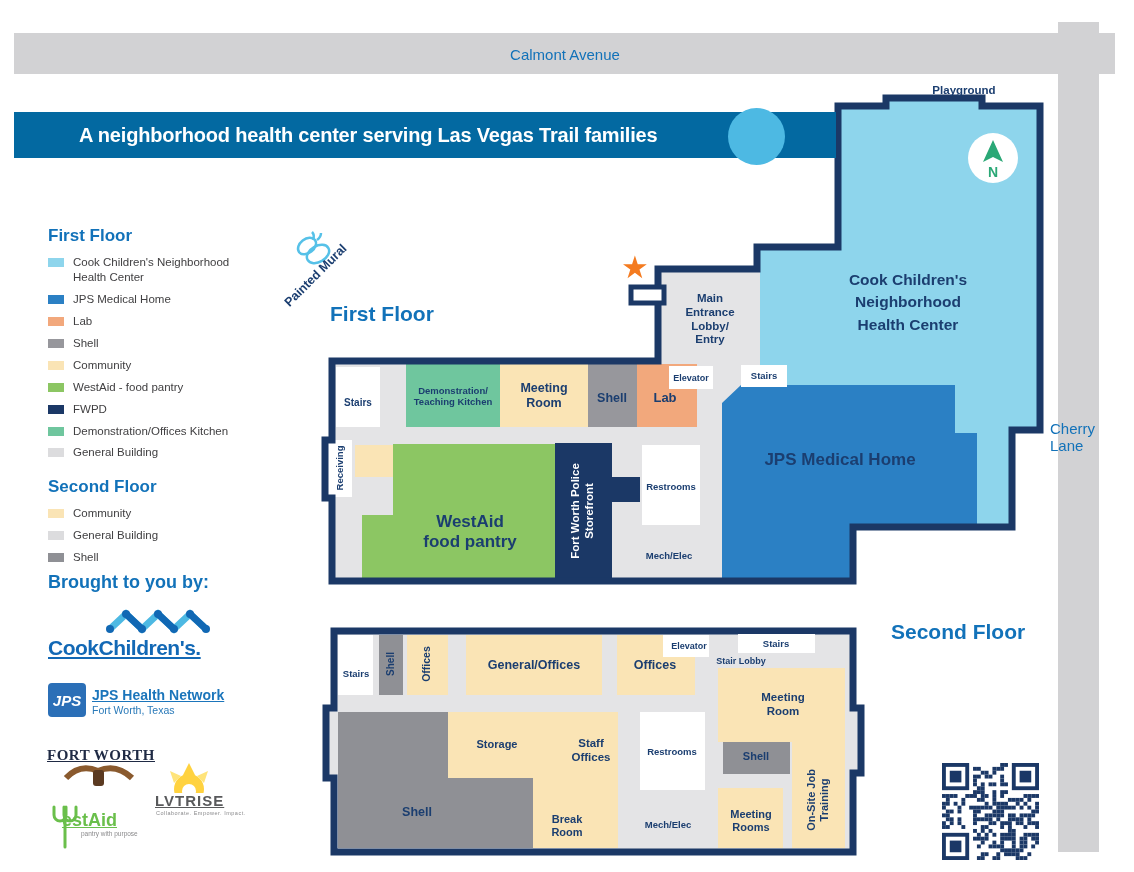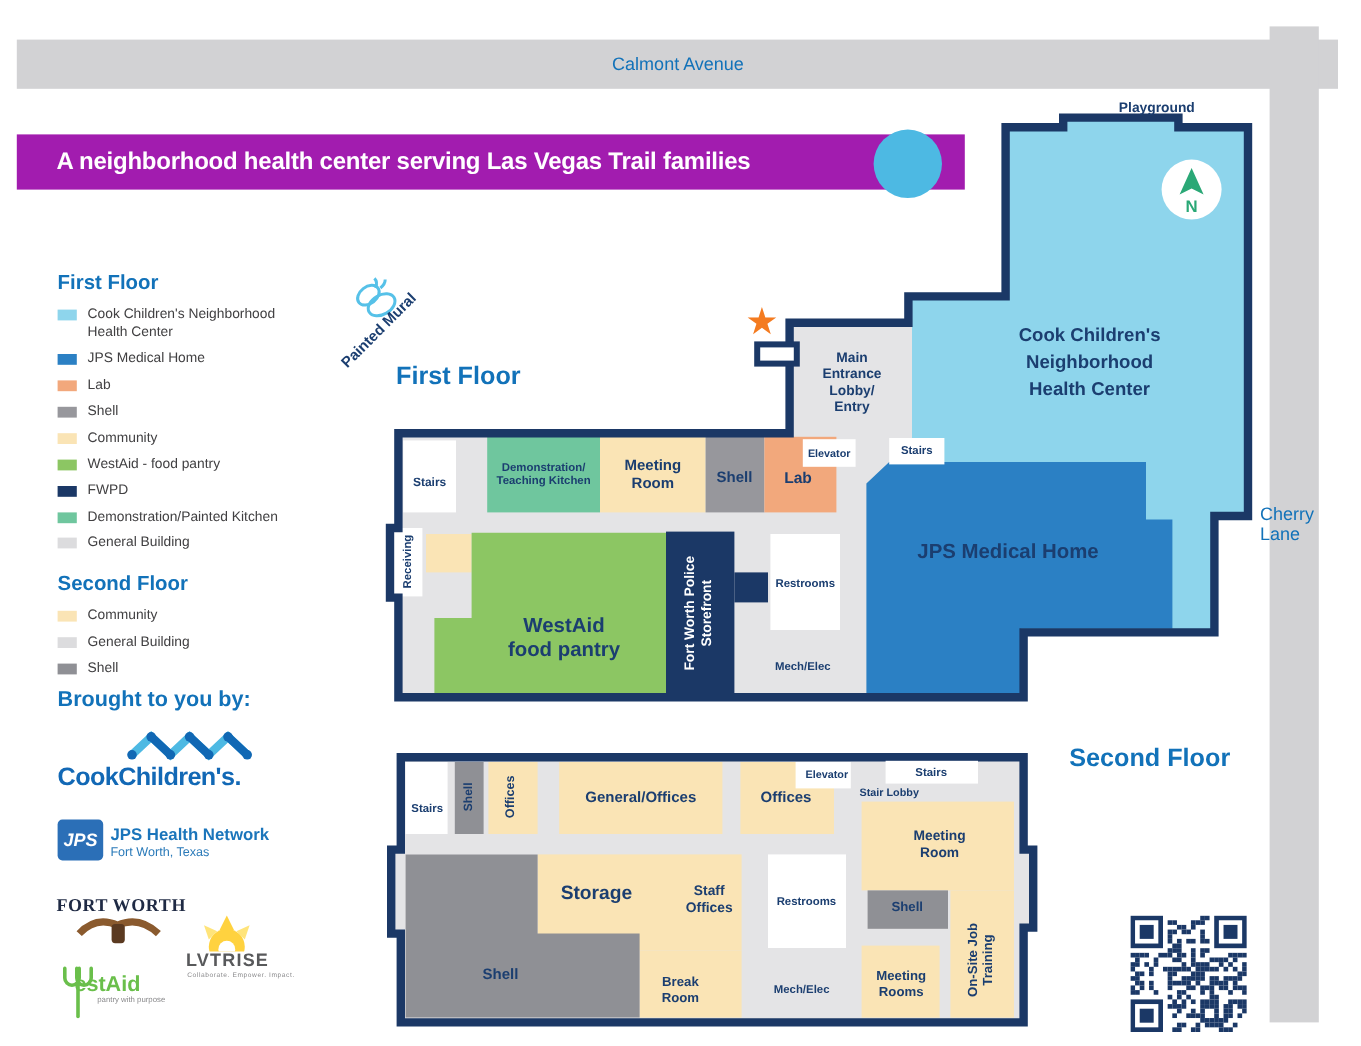--- a/index.html
+++ b/index.html
@@ -17,21 +17,21 @@
   #banner-circle{position:absolute;left:728px;top:108px;width:57px;height:57px;border-radius:50%;}
   #address{position:absolute;left:48px;top:171px;font-size:16px;color:#1272b9;}
   #legend{position:absolute;left:46px;top:209px;width:250px;}
   .leg-star{color:#f47b20;font-size:21px;vertical-align:-3px;}
   .leg-entrance{font-size:11.5px;color:#414042;margin-left:7px;}
   .leg-head{font-weight:bold;color:#1272b9;font-size:17px;margin:17px 0 9px 2px;}
   .leg-item{display:flex;align-items:flex-start;margin:0 0 7px 2px;font-size:11.5px;color:#414042;line-height:1.3;}
   .chip{flex:0 0 16px;width:16px;height:9px;margin:3px 9px 0 0;}
   .leg-txt{width:180px;}
   #brought{position:absolute;left:48px;top:572px;font-weight:bold;color:#1272b9;font-size:18px;}
-  .sponsor-txt{position:absolute;font-weight:bold;}
+  .sponsor-txt{position:absolute;font-weight:bold;text-decoration:underline;}
   #qr{position:absolute;left:942px;top:763px;}
   #mural-txt{position:absolute;left:272px;top:262px;width:100px;font-weight:bold;color:#1b3e70;
              font-size:12.5px;transform:rotate(-45deg);}
 </style>
 </head>
 <body>
 
 <div id="canvas">
 
   <svg id="mapsvg" width="1134" height="872" viewBox="0 0 1134 872">
@@ -91,21 +91,21 @@
     <rect x="718" y="788" width="65" height="60" fill="#fae4b5"></rect>
     <rect x="448" y="712" width="170" height="80" fill="#fae4b5"></rect>
     <rect x="533" y="792" width="85" height="56" fill="#fae4b5"></rect>
     <rect x="640" y="712" width="65" height="78" fill="#ffffff"></rect>
     <path d="M338,712 L448,712 L448,778 L533,778 L533,848 L338,848 Z" fill="#8f9095"></path>
   </svg>
 
   <div class="street-lbl" style="left:565px;top:54px;">Calmont Avenue</div>
   <div class="street-lbl rot90" style="left:1078px;top:437px;">Cherry Lane</div>
 
-  <div id="banner" style="background: #a21caf;">
+  <div id="banner" style="background: #0369a1; padding-left: 32px;">
     <div id="banner-title">A neighborhood health center serving Las Vegas Trail families</div>
   </div>
   <div id="banner-circle" style="background: rgb(77, 185, 227);"></div>
 
   <div id="legend">
     <div class="leg-head">First Floor</div>
     <div class="leg-item">
       <span class="chip" style="background: rgb(142, 213, 236);"></span>
       <span class="leg-txt">Cook Children's Neighborhood Health Center</span>
       </div>
@@ -128,21 +128,21 @@
     <div class="leg-item">
       <span class="chip" style="background: rgb(140, 198, 99);"></span>
       <span class="leg-txt">WestAid - food pantry</span>
       </div>
     <div class="leg-item">
       <span class="chip" style="background: rgb(27, 56, 102);"></span>
       <span class="leg-txt">FWPD</span>
       </div>
     <div class="leg-item">
       <span class="chip" style="background: rgb(111, 198, 158);"></span>
-      <span class="leg-txt">Demonstration/Painted Kitchen</span>
+      <span class="leg-txt">Demonstration/Offices Kitchen</span>
       </div>
     <div class="leg-item">
       <span class="chip" style="background: rgb(220, 220, 222);"></span>
       <span class="leg-txt">General Building</span>
       </div>
     <div class="leg-head">Second Floor</div>
     <div class="leg-item">
       <span class="chip" style="background: rgb(250, 228, 181);"></span>
       <span class="leg-txt">Community</span>
       </div>
@@ -240,21 +240,21 @@
   <div class="lbl" style="left:356px;top:674px;font-size:9.5px;">Stairs</div>
   <div class="lbl rot" style="left:391px;top:664px;font-size:10px;">Shell</div>
   <div class="lbl rot" style="left:426px;top:664px;font-size:10.5px;">Offices</div>
   <div class="lbl" style="left:534px;top:665px;font-size:12.5px;">General/Offices</div>
   <div class="lbl" style="left:655px;top:665px;font-size:12.5px;">Offices</div>
   <div class="lbl" style="left:689px;top:646px;font-size:9px;">Elevator</div>
   <div class="lbl" style="left:776px;top:644px;font-size:9.5px;">Stairs</div>
   <div class="lbl" style="left:741px;top:661px;font-size:9px;">Stair Lobby</div>
   <div class="lbl" style="left:783px;top:705px;font-size:11.5px;">Meeting
 Room</div>
-  <div class="lbl" style="left:497px;top:745px;font-size:16px;">Storage</div>
+  <div class="lbl" style="left:497px;top:745px;font-size:11px;">Storage</div>
   <div class="lbl" style="left:591px;top:751px;font-size:11.5px;">Staff
 Offices</div>
   <div class="lbl" style="left:672px;top:752px;font-size:9.5px;">Restrooms</div>
   <div class="lbl" style="left:756px;top:757px;font-size:11px;">Shell</div>
   <div class="lbl" style="left:417px;top:812px;font-size:12.5px;">Shell</div>
   <div class="lbl" style="left:567px;top:826px;font-size:11px;">Break
 Room</div>
   <div class="lbl" style="left:668px;top:825px;font-size:9.5px;">Mech/Elec</div>
   <div class="lbl" style="left:751px;top:821px;font-size:11px;">Meeting
 Rooms</div>

